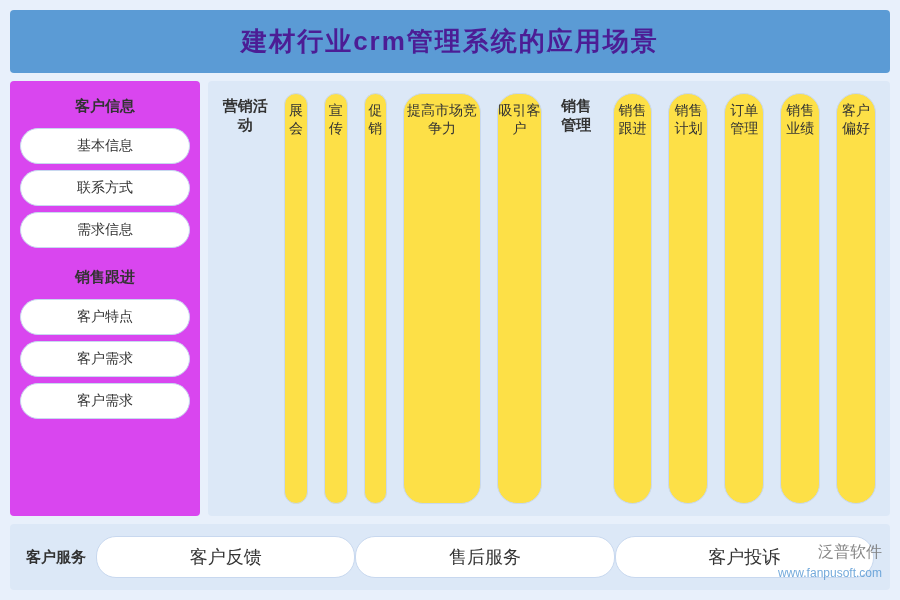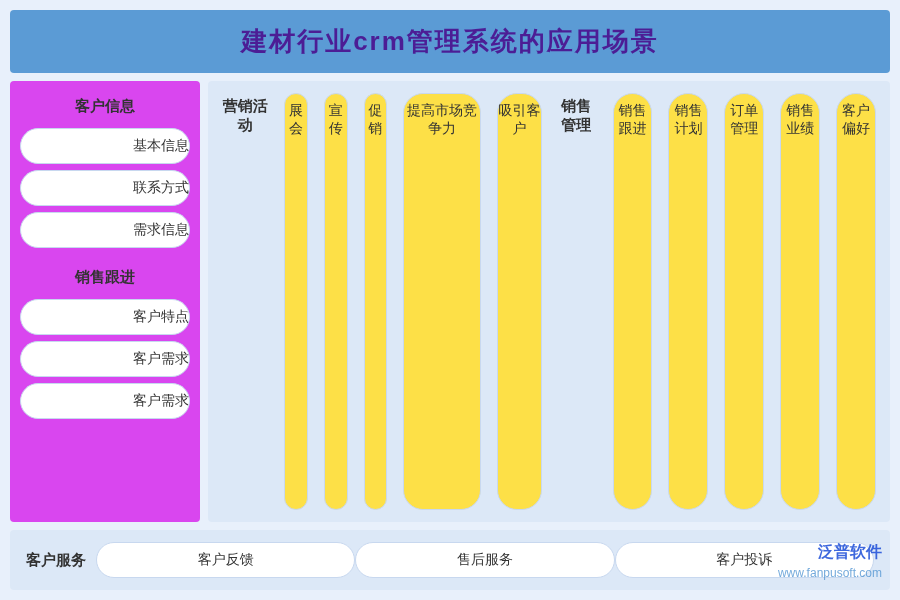--- a/index.html
+++ b/index.html
@@ -56,21 +56,21 @@
       font-size: 15px;
       font-weight: bold;
       color: #333;
       text-align: center;
       padding: 4px 0 6px 0;
     }
 
     .card-item {
       background: #fff;
       border-radius: 20px;
-      text-align: right;
+      text-align: center;
       padding: 8px 0;
       font-size: 14px;
       color: #333;
       border: 1px solid #c8d8ef;
     }
 
     .section-gap {
       height: 4px;
     }
 
@@ -123,42 +123,42 @@
       color: #333;
       white-space: nowrap;
       margin-right: 10px;
     }
 
     .bottom-card {
       background: #fff;
       border-radius: 20px;
       text-align: center;
       padding: 8px 0;
-      font-size: 14px;
+      font-size: 18px;
       color: #333;
       border: 1px solid #c8d8ef;
       flex: 1;
     }
 
     
     .watermark {
       position: absolute;
       bottom: 18px;
       right: 18px;
       text-align: right;
       color: #5b9bd5;
       font-size: 12px;
       line-height: 1.5;
       opacity: 0.85;
     }
 
     .watermark .logo-text {
       font-size: 16px;
-      font-weight: bold;
-      color: #1d4ed8;
+      font-weight: normal;
+      color: #737373;
     }
 
     .outer-wrapper {
       position: relative;
     }
   </style>
 </head>
 <body>
 
 <div class="outer-wrapper">

